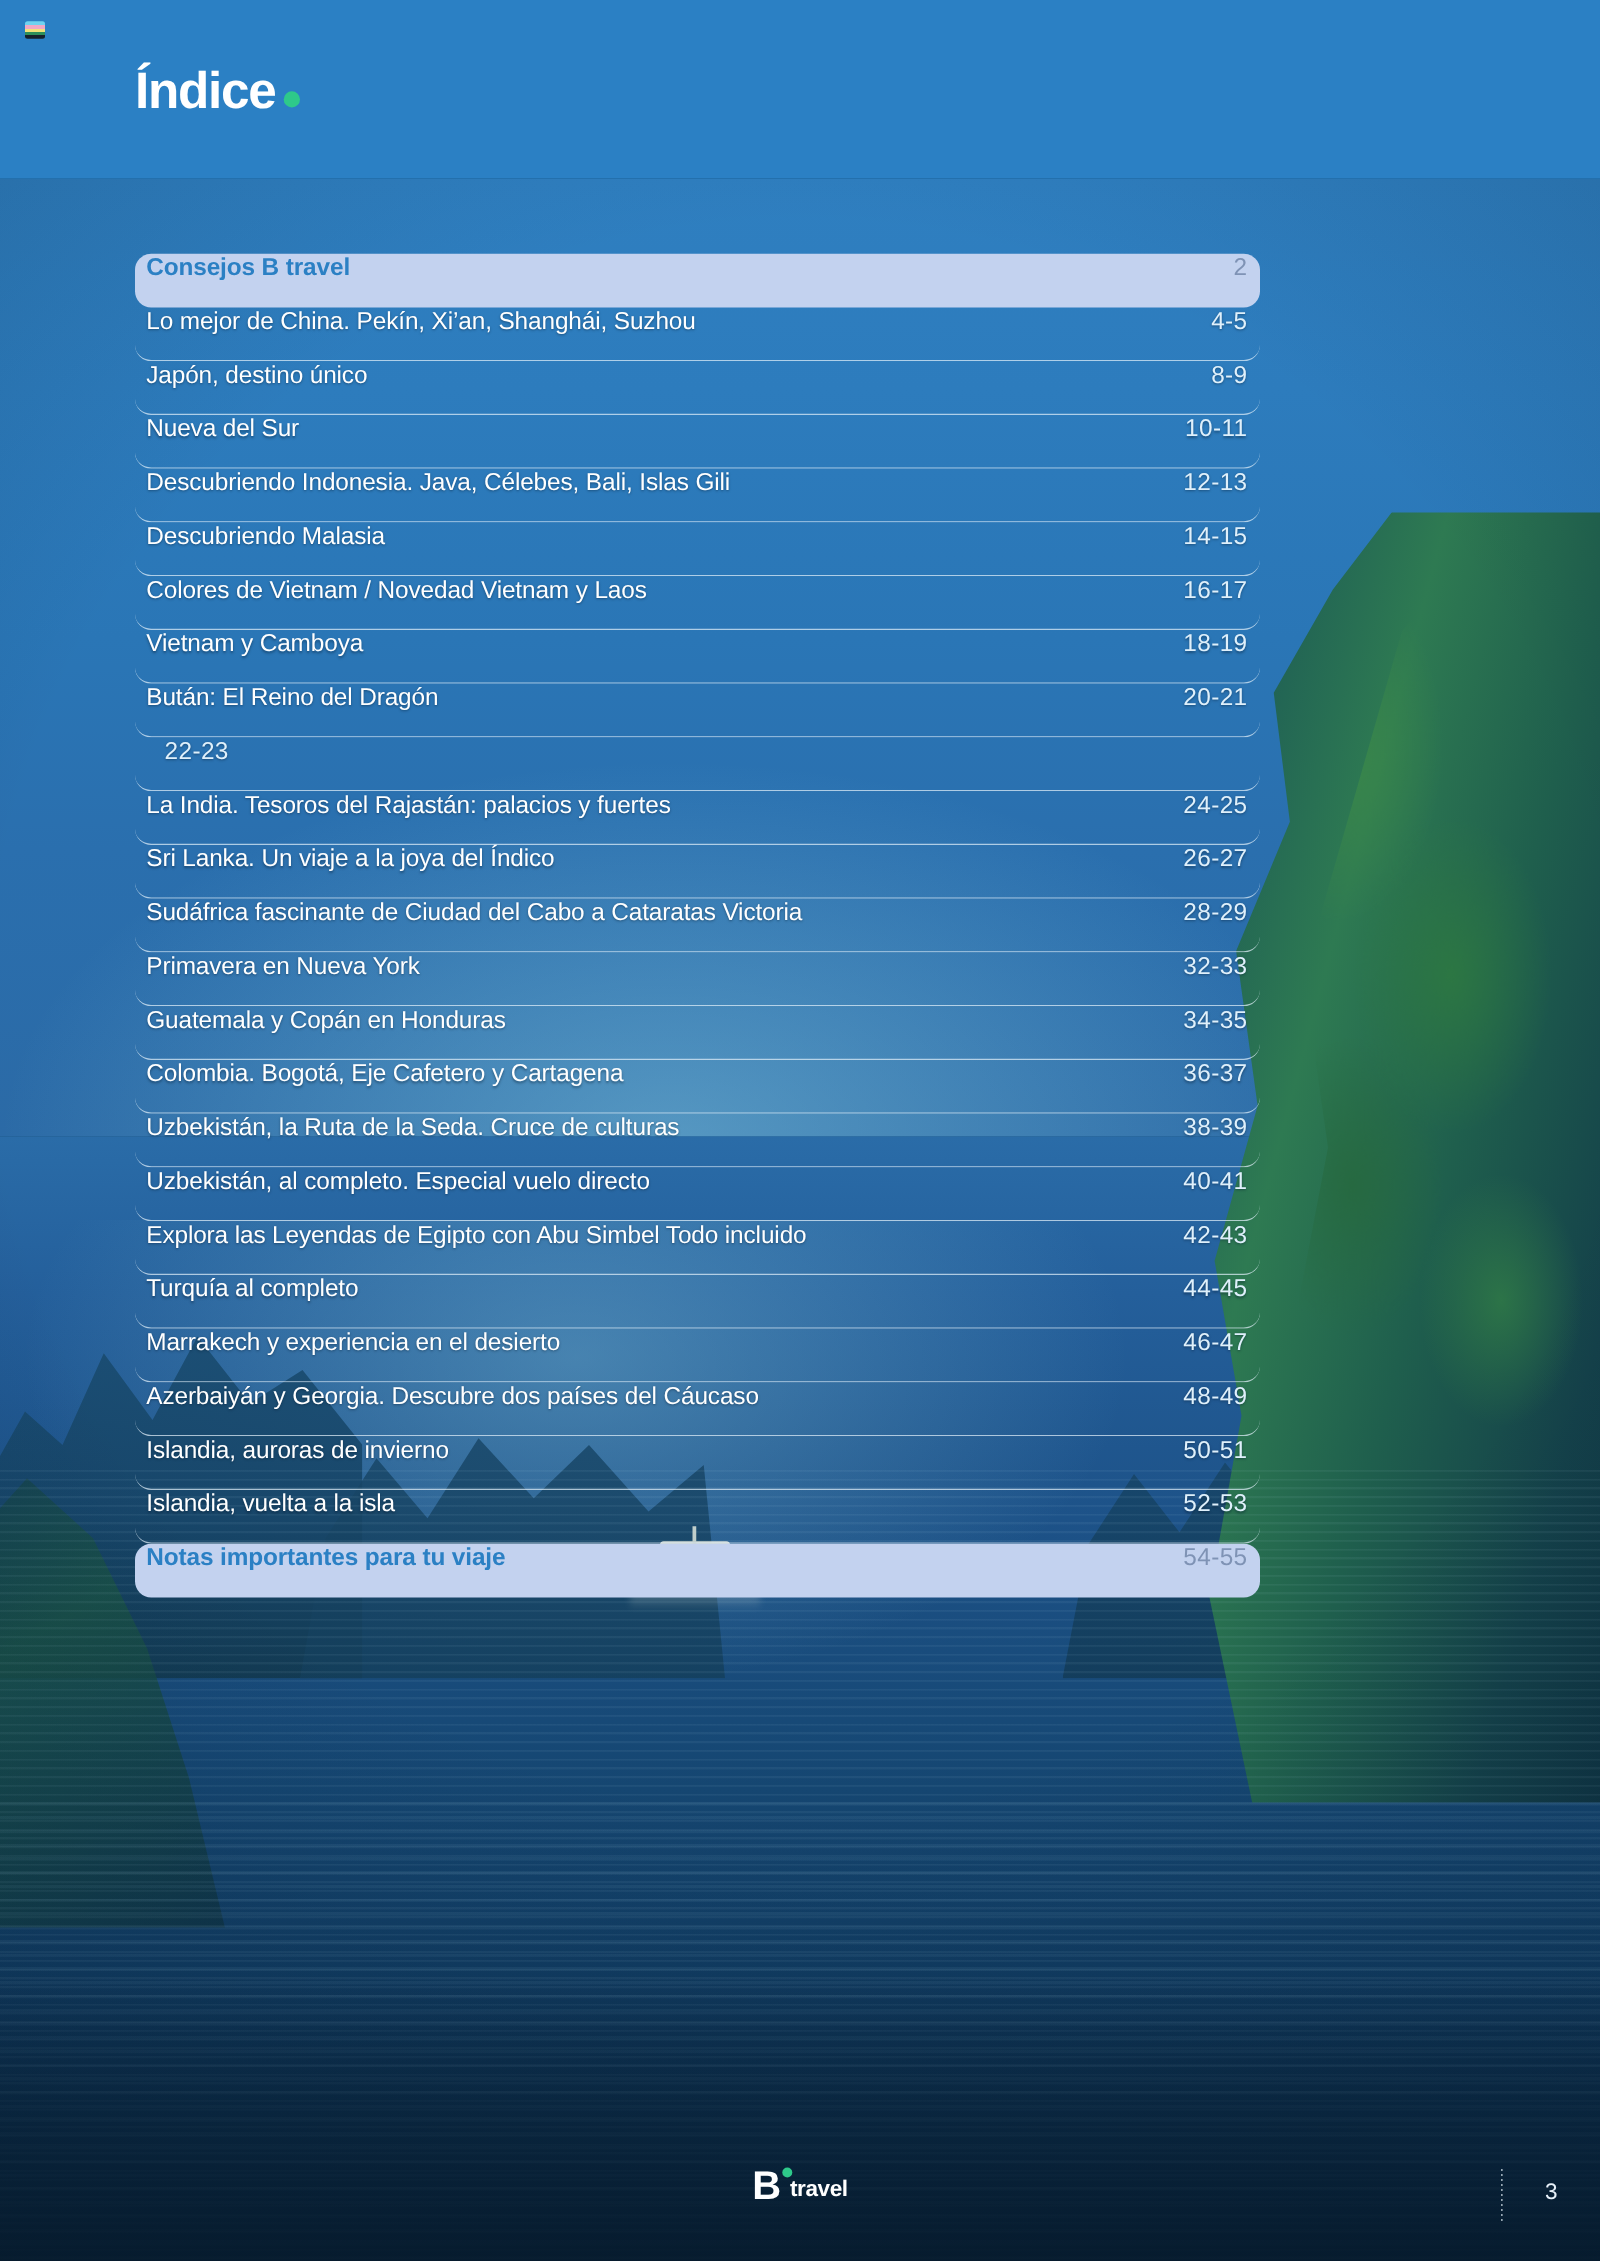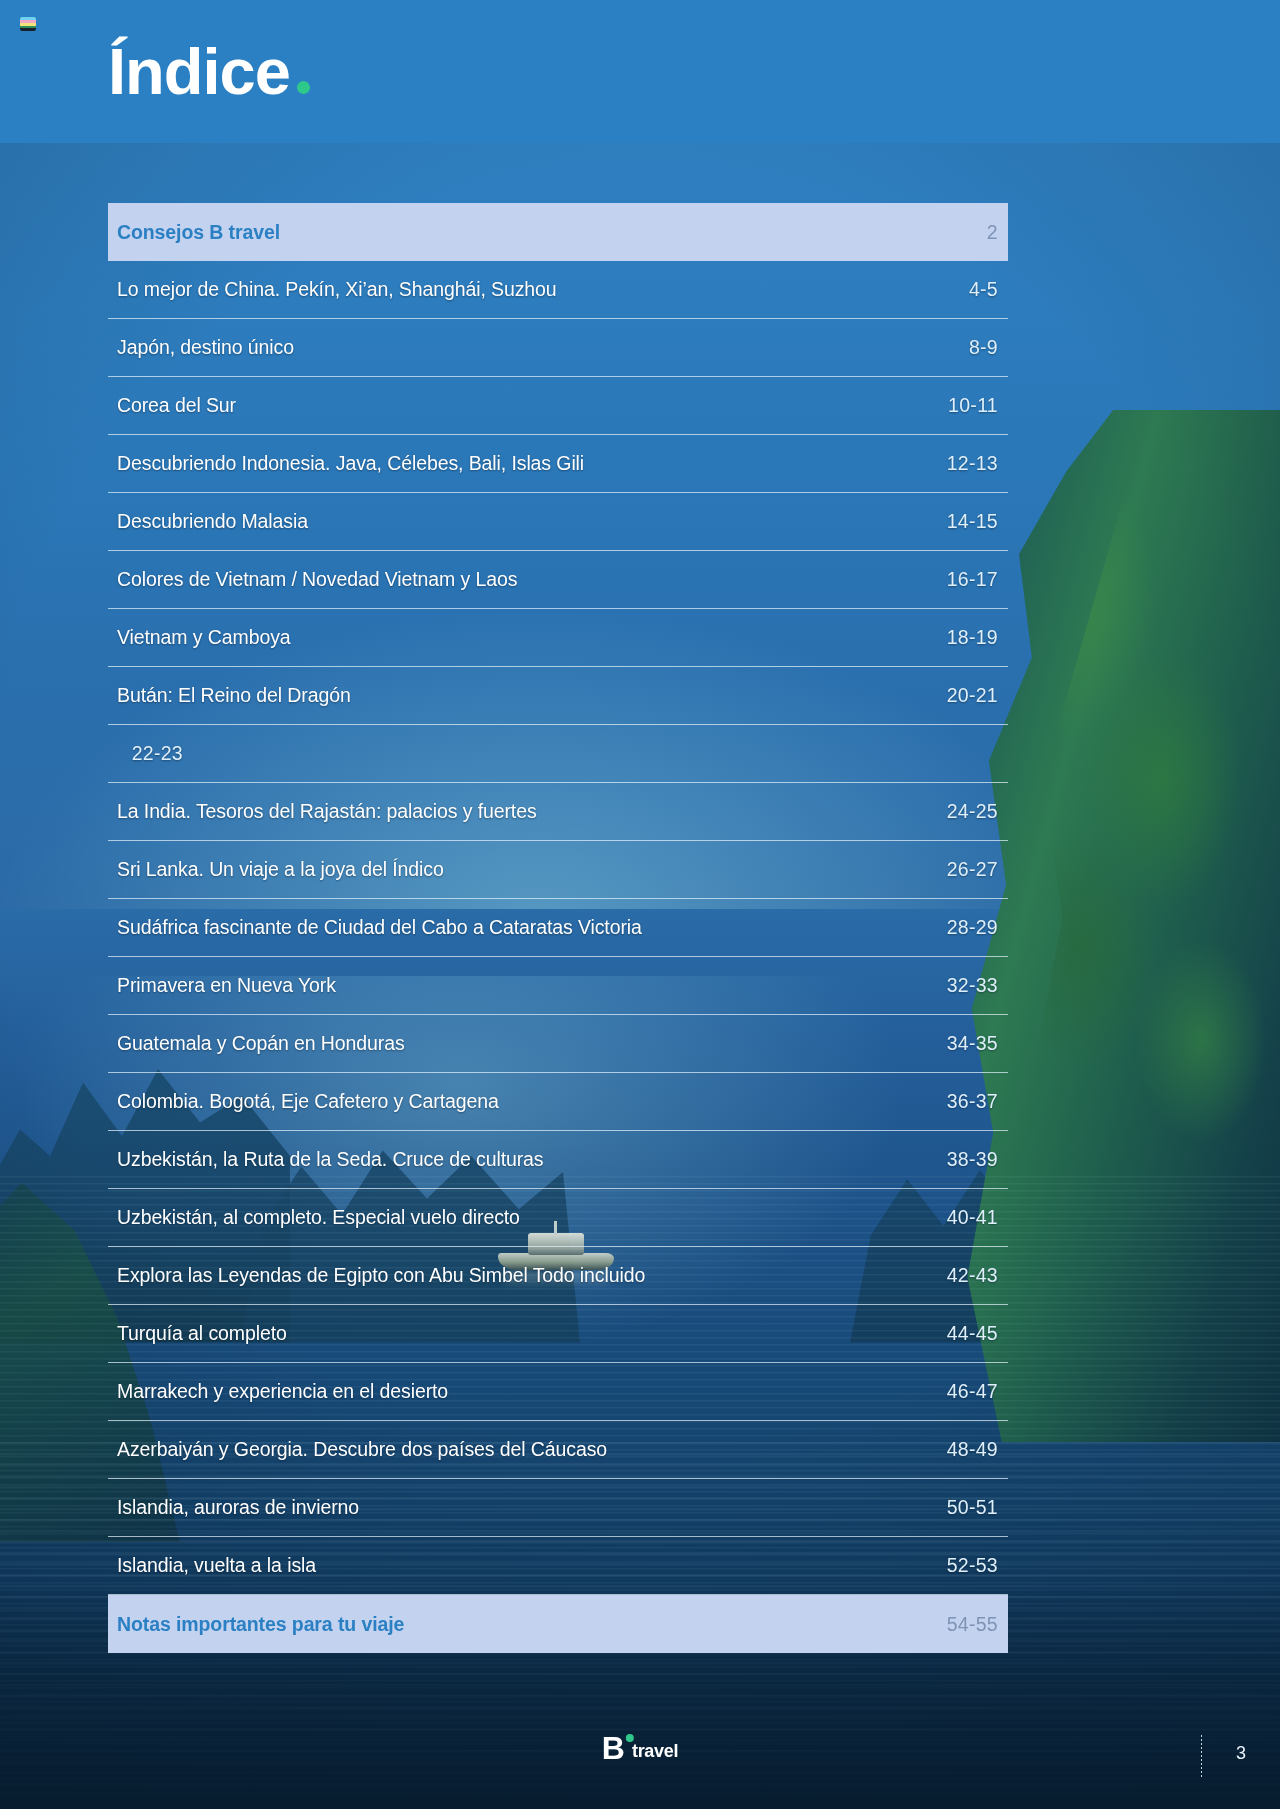--- a/index.html
+++ b/index.html
@@ -66,30 +66,30 @@
      background:radial-gradient(ellipse 120% 90% at 50% 40%,rgba(0,0,0,0) 42%,rgba(3,22,40,.42) 100%);}
   .bottomFade{position:absolute;left:0;bottom:0;width:100%;height:230px;
      background:linear-gradient(180deg,rgba(8,34,56,0) 0%,rgba(7,30,50,.55) 45%,rgba(6,26,44,.9) 100%);}
 
   
   .header{position:absolute;left:0;top:0;width:1280px;height:143px;background:#2b80c4;overflow:hidden;}
   .tinyicon{position:absolute;left:20px;top:17px;width:16px;height:14px;
      background:linear-gradient(180deg,#6fd2f0 0%,#6fd2f0 24%,#f2a8c4 24%,#f2a8c4 44%,
                  #f2e27a 44%,#f2e27a 64%,#2e8f5a 64%,#2e8f5a 80%,#16212b 80%,#16212b 100%);
      border-radius:2px;}
-  .brandTitle{position:absolute;left:108px;top:40px;font-size:65px;line-height:64px;
+  .brandTitle{position:absolute;left:108px;top:40px;font-size:41px;line-height:64px;
      font-weight:700;color:#ffffff;letter-spacing:-1px;}
   .brandDot{display:inline-block;width:13px;height:13px;border-radius:50%;background:#2ec98a;
      margin-left:7px;vertical-align:baseline;}
 
   
   .toc{position:absolute;left:108px;top:203px;width:900px;}
-  .row{position:relative;display:flex;align-items:center;justify-content:space-between;
-       height:58px;padding:0 10px 0 9px;box-sizing:border-box;
-       border-bottom:1px solid rgba(226,240,250,.72);}
+  .row{position:relative;display:flex;align-items:flex-start;justify-content:space-between;
+       height:43px;padding:0 10px 0 9px;box-sizing:border-box;
+       border-bottom:1px solid rgba(226,240,250,.72);border-radius:13px;}
   .row:last-child{border-bottom:none;}
   .row .label{font-size:19.5px;color:#ffffff;white-space:nowrap;letter-spacing:-.1px;
        text-shadow:0 1px 2px rgba(4,25,45,.45);}
   .row .label b{font-weight:400;}
   .row .label span.light{font-weight:400;}
   .row .pg{font-size:19.5px;color:#dff0fb;font-weight:400;letter-spacing:.3px;
        text-shadow:0 1px 2px rgba(4,25,45,.45);min-width:66px;text-align:right;}
   .row.hl{background:#c3d2ef;border-bottom:none;}
   .row.hl .label{color:#2b80c4;text-shadow:none;font-weight:700;}
   .row.hl .pg{color:#7f93b5;text-shadow:none;}
@@ -146,21 +146,21 @@
       </div>
       <div class="row">
         <div class="label"><b>Lo mejor de China.</b><span class="light"> Pekín, Xi’an, Shanghái, Suzhou</span></div>
         <div class="pg">4-5</div>
       </div>
       <div class="row">
         <div class="label"><b>Japón, destino único</b></div>
         <div class="pg">8-9</div>
       </div>
       <div class="row">
-        <div class="label"><b>Corea del Sur</b></div>
+        <div class="label"><b>Nueva del Sur</b></div>
         <div class="pg">10-11</div>
       </div>
       <div class="row">
         <div class="label"><b>Descubriendo Indonesia.</b><span class="light"> Java, Célebes, Bali, Islas Gili</span></div>
         <div class="pg">12-13</div>
       </div>
       <div class="row">
         <div class="label"><b>Descubriendo Malasia</b></div>
         <div class="pg">14-15</div>
       </div>

